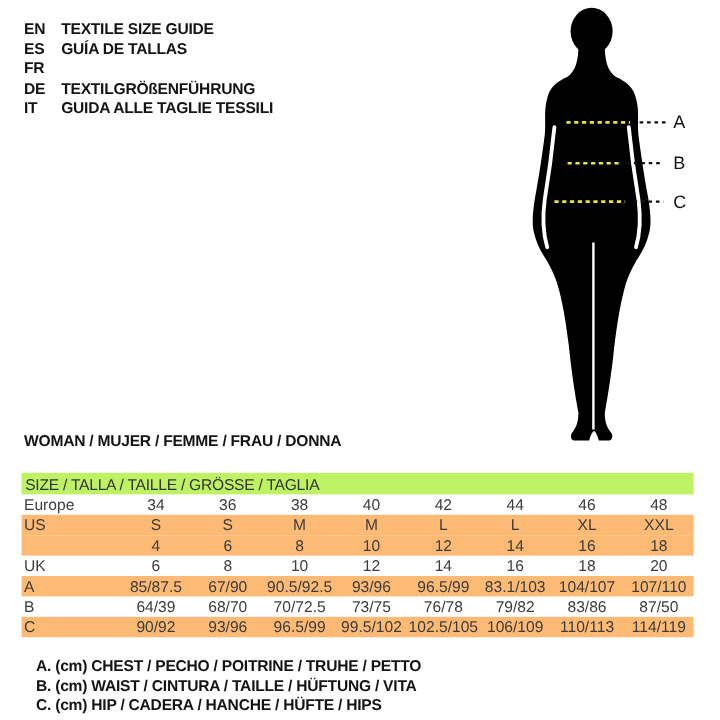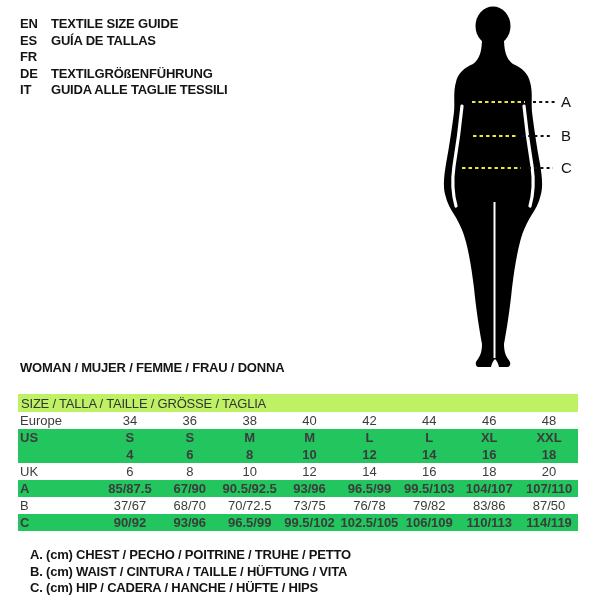--- a/index.html
+++ b/index.html
@@ -13,21 +13,21 @@
   .lang-code{width:31px;flex:0 0 31px;}
   
   .figure-svg{position:absolute;left:421px;top:0;}
   .figure-svg text{font-family:"Liberation Sans","DejaVu Sans",sans-serif;}
   
   .gender-line{position:absolute;left:20px;top:360px;font-weight:bold;font-size:13px;letter-spacing:-0.2px;}
   
   .size-table{position:absolute;left:18px;top:394px;width:577px;font-size:13px;color:#3c3c3c;}
   .t-header{width:559px;height:18px;background:#bef264;display:flex;align-items:center;padding-left:3px;color:#333333;letter-spacing:-0.2px;}
   .t-row{height:17px;display:flex;align-items:center;padding-right:16px;}
-  .t-row.shaded{background:#22c55e;font-weight:bold;}
+  .t-row.shaded{background:#fdba74;}
   .t-label{width:80px;flex:0 0 80px;padding-left:2px;}
   .t-cell{flex:1;text-align:center;}
   
   .legend{position:absolute;left:20px;top:547px;margin-left:10px;}
   .legend-row{font-weight:bold;font-size:13px;line-height:16.5px;letter-spacing:-0.2px;color:#141414;}
 </style>
 </head>
 <body>
 
 <div class="canvas">
@@ -157,28 +157,28 @@
       <div class="t-cell">20</div>
     </div>
 
     <div class="t-row shaded">
       <div class="t-label">A</div>
       <div class="t-cell">85/87.5</div>
       <div class="t-cell">67/90</div>
       <div class="t-cell">90.5/92.5</div>
       <div class="t-cell">93/96</div>
       <div class="t-cell">96.5/99</div>
-      <div class="t-cell">99.5/103</div>
+      <div class="t-cell">83.1/103</div>
       <div class="t-cell">104/107</div>
       <div class="t-cell">107/110</div>
     </div>
 
     <div class="t-row">
       <div class="t-label">B</div>
-      <div class="t-cell">37/67</div>
+      <div class="t-cell">64/39</div>
       <div class="t-cell">68/70</div>
       <div class="t-cell">70/72.5</div>
       <div class="t-cell">73/75</div>
       <div class="t-cell">76/78</div>
       <div class="t-cell">79/82</div>
       <div class="t-cell">83/86</div>
       <div class="t-cell">87/50</div>
     </div>
 
     <div class="t-row shaded">

